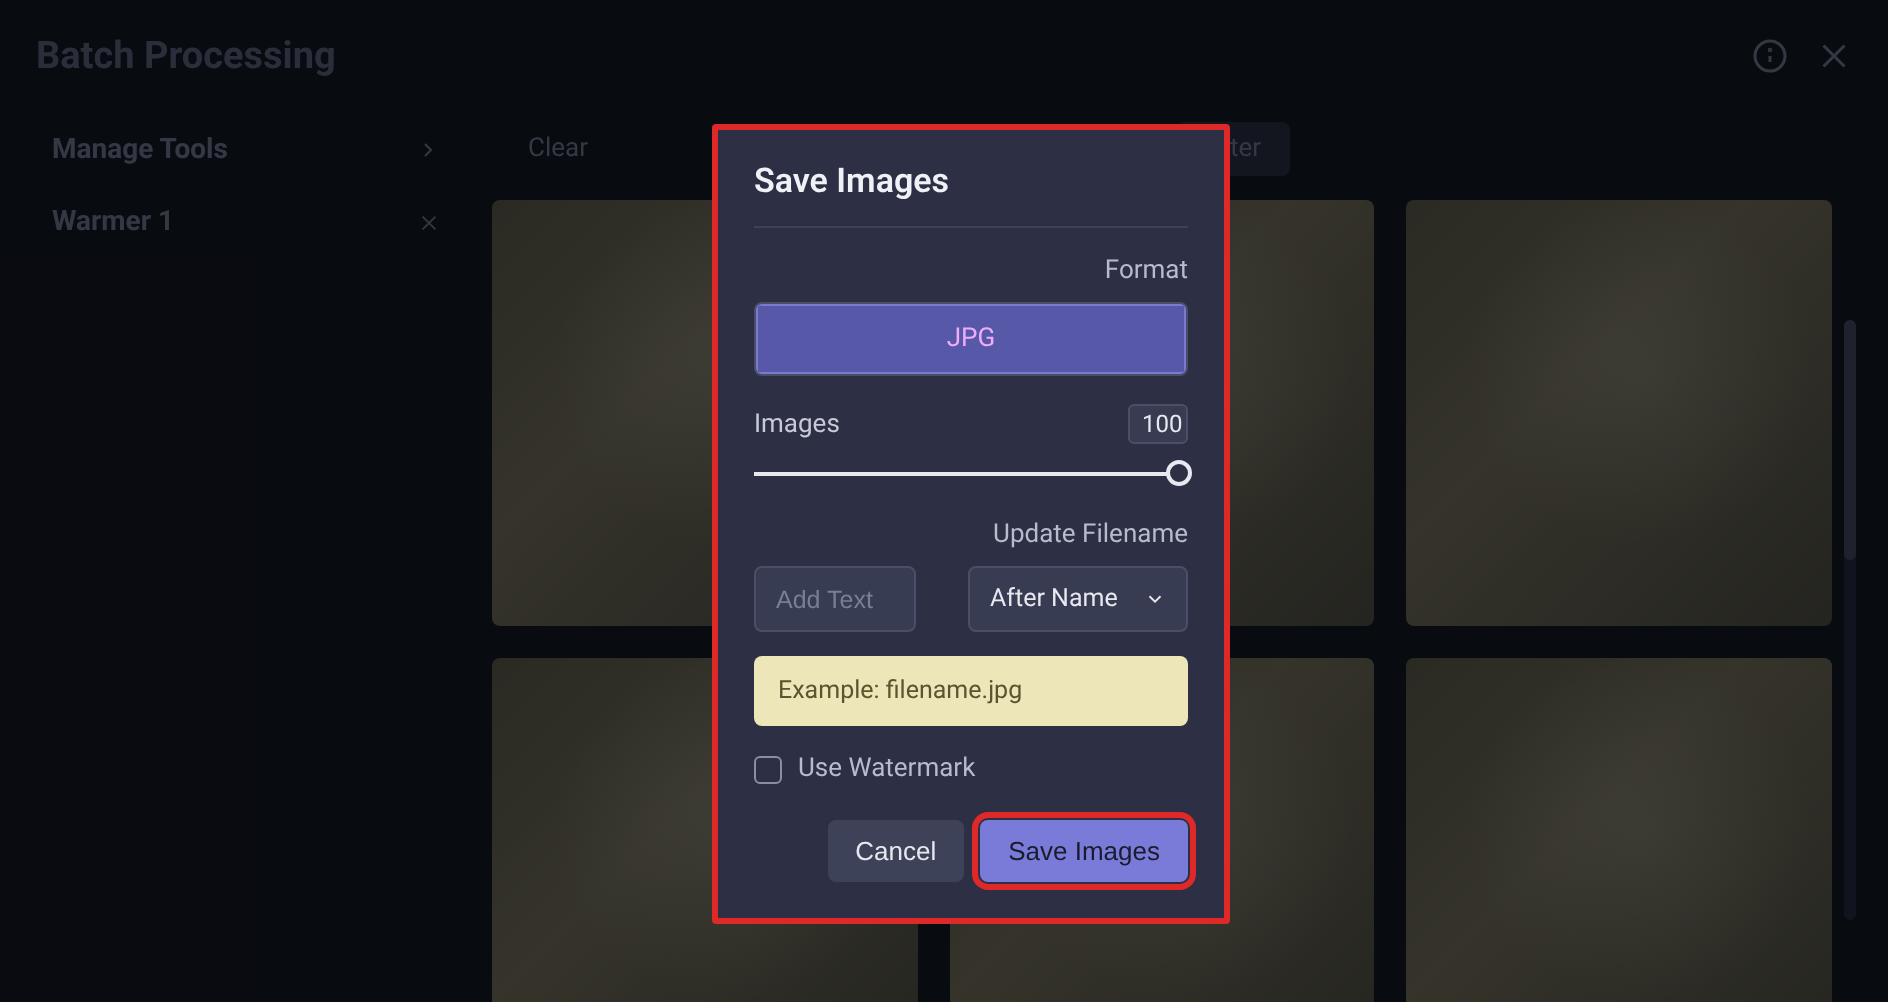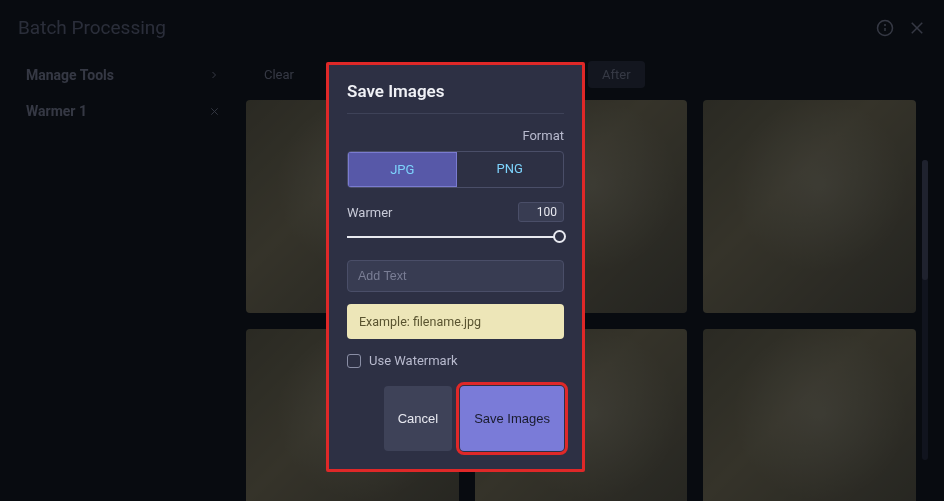--- a/index.html
+++ b/index.html
@@ -14,21 +14,21 @@
 .page {
   width: 944px; height: 501px;
   padding: 16px 18px;
   position: relative;
 }
 .header {
   display: flex; align-items: center; justify-content: space-between;
   padding-bottom: 18px;
 }
 .page-title {
-  font-size: 19px; font-weight: 400; color: #6c7089;
+  font-size: 19px; font-weight: 700; color: #6c7089;
 }
 .header-right { display: flex; gap: 14px; align-items: center; }
 .icon-btn { width: 18px; height: 18px; cursor: pointer; color: #8a8ea5; }
 .body { display: flex; gap: 18px; }
 .sidebar { width: 210px; flex-shrink: 0; }
 .sidebar-row {
   display: flex; align-items: center; justify-content: space-between;
   padding: 10px 8px; color: #8a8ea5; font-size: 14px;
   cursor: pointer;
   font-weight: bold;
@@ -65,21 +65,21 @@
 
 .overlay {
   position: absolute; inset: 0;
   background: rgba(8,10,16,0.65);
   pointer-events: none;
 }
 
 
 .modal {
   position: absolute;
-  left: 326px; top: 62px;
+  left: 356px; top: 62px;
   width: 259px;
   background: #2d3044;
   border: 3px solid #df2828;
   border-radius: 2px;
   padding: 16px 18px 18px 18px;
   color: #c8cad8;
 }
 .modal-title {
   font-size: 17px; font-weight: 600; color: #f0f1f6;
   padding-bottom: 12px;
@@ -88,29 +88,29 @@
 }
 .field-label {
   font-size: 13px; color: #b8bace; margin-bottom: 8px; text-align: right;
 }
 .seg {
   display: flex; border: 1px solid #4a4e68; border-radius: 4px; overflow: hidden;
   margin-bottom: 14px;
 }
 .seg-btn {
   flex: 1; text-align: center; padding: 9px 12px; font-size: 13px;
-  cursor: pointer; color: #7dd3fc;
+  cursor: pointer; color: #f0abfc;
 }
 .seg-btn.active { background: #5758a8; border: 1px solid #7a7bd0; }
 .quality-row {
   display: flex; justify-content: space-between; align-items: center;
   font-size: 13px; margin-bottom: 6px;
 }
 .quality-val {
-  width: 46px; text-align: right;
+  width: 30px; text-align: center;
   background: #383c52; border: 1px solid #4a4e68; border-radius: 3px;
   padding: 2px 6px; font-size: 12px; color: #e8e9f0;
 }
 .slider {
   position: relative; height: 18px; margin-bottom: 14px;
 }
 .slider-track {
   position: absolute; top: 8px; left: 0; right: 0; height: 2px;
   background: #e8e9f0;
 }
@@ -145,21 +145,21 @@
   margin-bottom: 18px;
 }
 .checkbox {
   width: 14px; height: 14px; border: 1.5px solid #8a8ea5; border-radius: 3px;
   cursor: pointer;
 }
 .modal-actions {
   display: flex; justify-content: flex-end; gap: 8px;
 }
 .btn {
-  padding: 25px 14px; border-radius: 4px; font-size: 13px;
+  padding: 8px 14px; border-radius: 4px; font-size: 13px;
   cursor: pointer; border: none;
 }
 .btn-cancel { background: #3e4258; color: #e8e9f0; }
 .btn-save {
   background: #7a7bd8; color: #1a1c2e; font-weight: 500;
   outline: 3px solid #df2828; outline-offset: 1px;
 }
 svg { display: block; }
 </style>
 </head>
@@ -228,34 +228,42 @@
   </div>
 
   <div class="overlay"></div>
 
   <div class="modal">
     <div class="modal-title">Save Images</div>
 
     <div class="field-label">Format</div>
     <div class="seg">
       <div class="seg-btn active">JPG</div>
-      <div class="seg-btn">PNG</div>
     </div>
 
     <div class="quality-row">
-      <span>Warmer</span>
+      <span>Images</span>
       <span class="quality-val">100</span>
     </div>
     <div class="slider">
       <div class="slider-track"></div>
       <div class="slider-handle"></div>
     </div>
 
+    <div class="field-label">Update Filename</div>
     <div class="filename-row">
       <input class="text-input" placeholder="Add Text" style="">
+      <div class="select">
+        <span>After Name</span>
+        <span>
+          <svg viewBox="0 0 24 24" width="11" height="11" fill="none" stroke="currentColor" stroke-width="2">
+              <polyline points="6 9 12 15 18 9"></polyline>
+            </svg>
+        </span>
+      </div>
     </div>
 
     <div class="example-box">Example: filename.jpg</div>
 
     <div class="check-row">
       <span class="checkbox"></span>
       <span>Use Watermark</span>
     </div>
 
     <div class="modal-actions">

